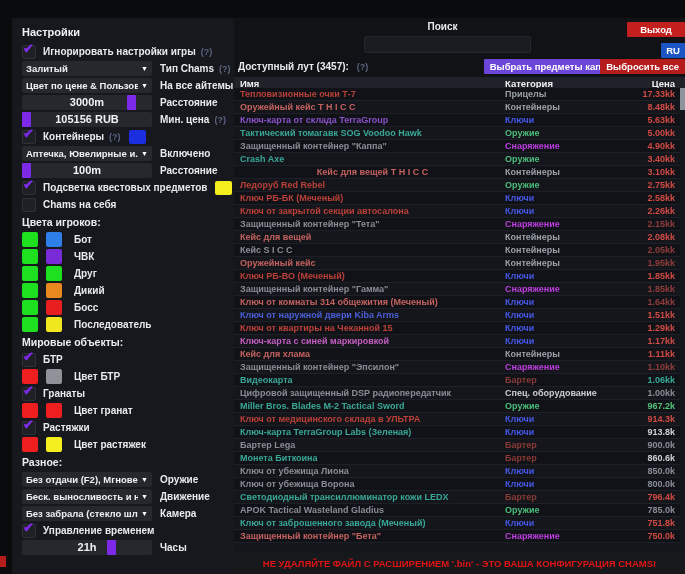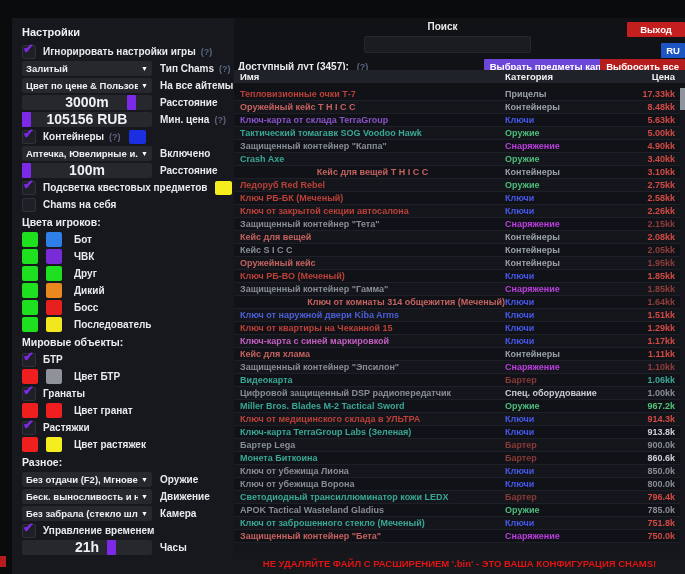--- a/index.html
+++ b/index.html
@@ -17,42 +17,42 @@
       position:relative;flex:none;margin-right:7px;}
   .cb .mark{position:absolute;left:0;top:-4px;font-size:13px;color:#7d2ae8;line-height:13px;}
   .cb-label{color:#e9eaec;white-space:nowrap;}
   .help{color:#5a6580;margin-left:5px;font-size:9px;}
   .dd{width:130px;height:15px;background:#26282e;border-radius:2px;flex:none;display:flex;
       align-items:center;justify-content:space-between;padding:0 4px;box-sizing:border-box;}
   .dd-val{font-size:9.5px;color:#f0f1f3;white-space:nowrap;overflow:hidden;max-width:112px;}
   .dd-arr{font-size:7px;color:#fff;flex:none;}
   .ctl-label{margin-left:8px;font-size:10px;white-space:nowrap;}
   .track{width:130px;height:15px;background:#26282e;border-radius:2px;flex:none;position:relative;
-         text-align:center;line-height:15px;font-size:14px;color:#f0f1f3;}
+         text-align:center;line-height:15px;font-size:11px;color:#f0f1f3;}
   .handle{position:absolute;top:0;width:9px;height:15px;background:#7d1fd2;border-radius:1px;}
   .sw{width:16px;height:15px;border-radius:2px;flex:none;}
   .sw + .sw{margin-left:8px;}
   .colors-label{margin-left:12px;font-size:10px;}
   .cb-swatch{width:17px;height:14px;border-radius:2px;margin-left:8px;flex:none;}
 
   
   .panel-right{position:absolute;left:222px;top:0;right:0;bottom:0;background:#101216;}
   .search-label{position:absolute;top:3px;left:130px;width:157px;text-align:center;font-size:10px;}
   .search-input{position:absolute;top:18px;left:130px;width:157px;height:15px;background:#1a1c21;
                 border:1px solid #24262c;border-radius:2px;color:#e9eaec;font-size:10px;
                 font-family:"Liberation Sans",sans-serif;padding:0 4px;outline:none;}
   .btn{position:absolute;display:flex;align-items:center;justify-content:center;color:#fff;
        font-size:9.5px;border-radius:1px;padding:0 6px;height:15px;white-space:nowrap;cursor:default;}
   .btn.exit{top:4px;right:0;background:#c41f1f;width:46px;}
   .btn.lang{top:25px;right:0;background:#1d56c4;width:20px;padding:0 2px;}
   .loot-row{position:absolute;top:41px;left:4px;right:0;height:15px;font-size:10px;}
   .loot-row .count{line-height:15px;}
   .btn.kappa{top:41px;right:67px;background:#6c45d9;}
   .btn.discard{top:41px;right:0;background:#b51c1c;}
-  .thead{position:absolute;top:52px;left:0;right:0;height:13px;background:#1f2228;display:flex;
+  .thead{position:absolute;top:59px;left:0;right:0;height:13px;background:#1f2228;display:flex;
          align-items:center;font-size:9.5px;color:#f0f1f3;}
   .c-name{flex:1;padding-left:6px;overflow:hidden;white-space:nowrap;}
   .c-cat{width:118px;flex:none;overflow:hidden;white-space:nowrap;}
   .c-price{width:52px;flex:none;text-align:right;padding-right:10px;}
   .tbody{position:absolute;top:70px;left:0;right:0;bottom:21px;overflow:hidden;background:#3b82f6;}
   .trow{height:12px;display:flex;align-items:center;font-size:9px;border-bottom:1px solid #1d2026;}
   .trow:nth-child(odd){background:#101217;}
   .trow:nth-child(even){background:#14161b;}
   .scrollbar{position:absolute;top:70px;right:0;bottom:21px;width:5px;background:#15171c;}
   .scrollbar .thumb{position:absolute;top:0;right:0;width:5px;height:22px;background:#8f959d;}
@@ -323,21 +323,21 @@
             <span class="c-name" style="color: rgb(187, 64, 56);">Ключ РБ-ВО (Меченый)</span>
             <span class="c-cat" style="color: rgb(69, 88, 232);">Ключи</span>
             <span class="c-price" style="color: rgb(209, 74, 68);">1.85kk</span>
           </div>
           <div class="trow">
             <span class="c-name" style="color: rgb(135, 141, 150);">Защищенный контейнер "Гамма"</span>
             <span class="c-cat" style="color: rgb(187, 62, 222);">Снаряжение</span>
             <span class="c-price" style="color: rgb(143, 61, 58);">1.85kk</span>
           </div>
           <div class="trow">
-            <span class="c-name" style="color: rgb(196, 98, 95); text-align: right;">Ключ от комнаты 314 общежития (Меченый)</span>
+            <span class="c-name" style="color: rgb(196, 98, 95);">Ключ от комнаты 314 общежития (Меченый)</span>
             <span class="c-cat" style="color: rgb(69, 88, 232);">Ключи</span>
             <span class="c-price" style="color: rgb(143, 61, 58);">1.64kk</span>
           </div>
           <div class="trow">
             <span class="c-name" style="color: rgb(75, 95, 216);">Ключ от наружной двери Kiba Arms</span>
             <span class="c-cat" style="color: rgb(69, 88, 232);">Ключи</span>
             <span class="c-price" style="color: rgb(209, 74, 68);">1.51kk</span>
           </div>
           <div class="trow">
             <span class="c-name" style="color: rgb(187, 64, 56);">Ключ от квартиры на Чеканной 15</span>
@@ -408,21 +408,21 @@
             <span class="c-name" style="color: rgb(57, 167, 150);">Светодиодный трансиллюминатор кожи LEDX</span>
             <span class="c-cat" style="color: rgb(138, 58, 54);">Бартер</span>
             <span class="c-price" style="color: rgb(209, 74, 68);">796.4k</span>
           </div>
           <div class="trow">
             <span class="c-name" style="color: rgb(135, 141, 150);">APOK Tactical Wasteland Gladius</span>
             <span class="c-cat" style="color: rgb(77, 189, 124);">Оружие</span>
             <span class="c-price" style="color: rgb(135, 141, 150);">785.0k</span>
           </div>
           <div class="trow">
-            <span class="c-name" style="color: rgb(57, 167, 150);">Ключ от заброшенного стекло (Меченый)</span>
+            <span class="c-name" style="color: rgb(57, 167, 150);">Ключ от заброшенного завода (Меченый)</span>
             <span class="c-cat" style="color: rgb(69, 88, 232);">Ключи</span>
             <span class="c-price" style="color: rgb(209, 74, 68);">751.8k</span>
           </div>
           <div class="trow">
             <span class="c-name" style="color: rgb(196, 98, 95);">Защищенный контейнер "Бета"</span>
             <span class="c-cat" style="color: rgb(187, 62, 222);">Снаряжение</span>
             <span class="c-price" style="color: rgb(209, 74, 68);">750.0k</span>
           </div>
           <div class="trow">
             <span class="c-name" style="color: rgb(135, 141, 150);"></span>

